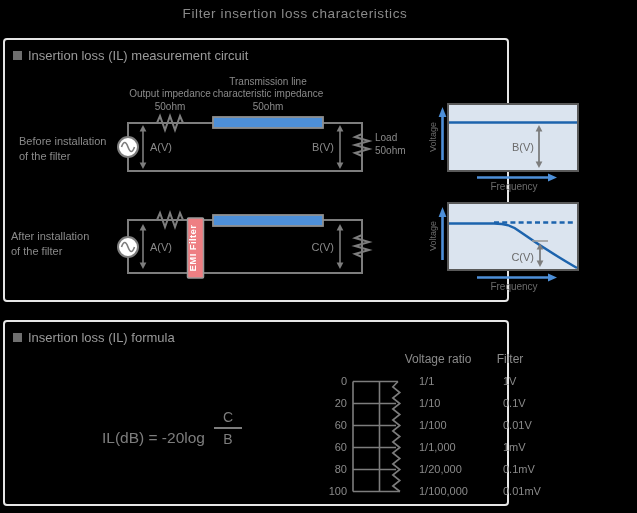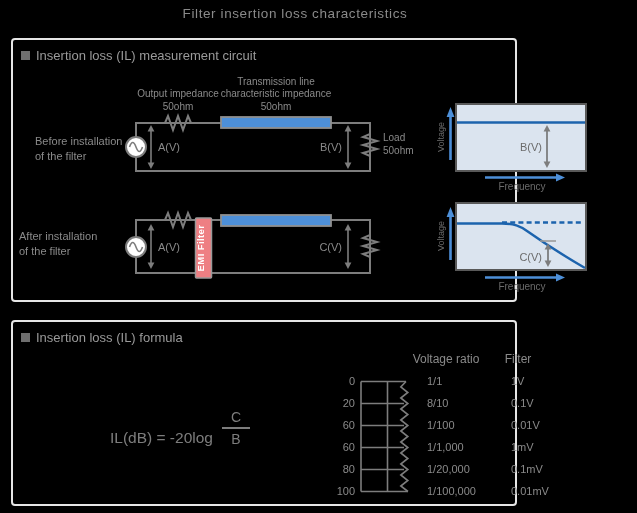--- a/index.html
+++ b/index.html
@@ -3,32 +3,32 @@
 <meta charset="utf-8">
 <style>
   html,body{margin:0;padding:0;background:#000;}
   body{position:relative;width:637px;height:513px;overflow:hidden;
        font-family:"Liberation Sans", sans-serif;}
 
   .page-title{position:absolute;top:6px;left:0;width:590px;text-align:center;
               color:#8a8a8a;font-size:13.5px;letter-spacing:.6px;}
 
   .panel{position:absolute;left:3px;width:506px;background:#000;
-         border:2px solid #e6e6e6;border-radius:4px;box-sizing:border-box;margin-left:8px;}
+         border:2px solid #e6e6e6;border-radius:4px;box-sizing:border-box;}
   #panel-circuit{top:38px;height:264px;}
   #panel-formula{top:320px;height:186px;}
 
   .panel-header{margin:8px 0 0 8px;color:#9a9a9a;font-size:13px;
                 display:flex;align-items:center;}
   .sq{display:inline-block;width:9px;height:9px;background:#6f6f6f;
       margin-right:6px;flex:none;}
 
   .side-label{position:absolute;color:#8a8a8a;font-size:11px;line-height:15px;
               white-space:pre-line;width:115px;}
-  #before-label{left:22px;top:94px;}
+  #before-label{left:14px;top:94px;}
   #after-label{left:6px;top:189px;}
 
   svg{position:absolute;overflow:visible;}
   #circuit-before{left:90px;top:30px;}
   #circuit-after{left:90px;top:160px;}
   #graph-before{left:420px;top:60px;}
   #graph-after{left:420px;top:160px;}
 
   svg text{fill:#8a8a8a;font-size:10px;}
   svg .node{font-size:11px;}
@@ -211,21 +211,21 @@
   </svg>
 
   <div class="trows">
     <div class="trow">
       <span class="db">0</span>
       <span class="ratio">1/1</span>
       <span class="ex">1V</span>
     </div>
     <div class="trow">
       <span class="db">20</span>
-      <span class="ratio">8/10</span>
+      <span class="ratio">1/10</span>
       <span class="ex">0.1V</span>
     </div>
     <div class="trow">
       <span class="db">60</span>
       <span class="ratio">1/100</span>
       <span class="ex">0.01V</span>
     </div>
     <div class="trow">
       <span class="db">60</span>
       <span class="ratio">1/1,000</span>

